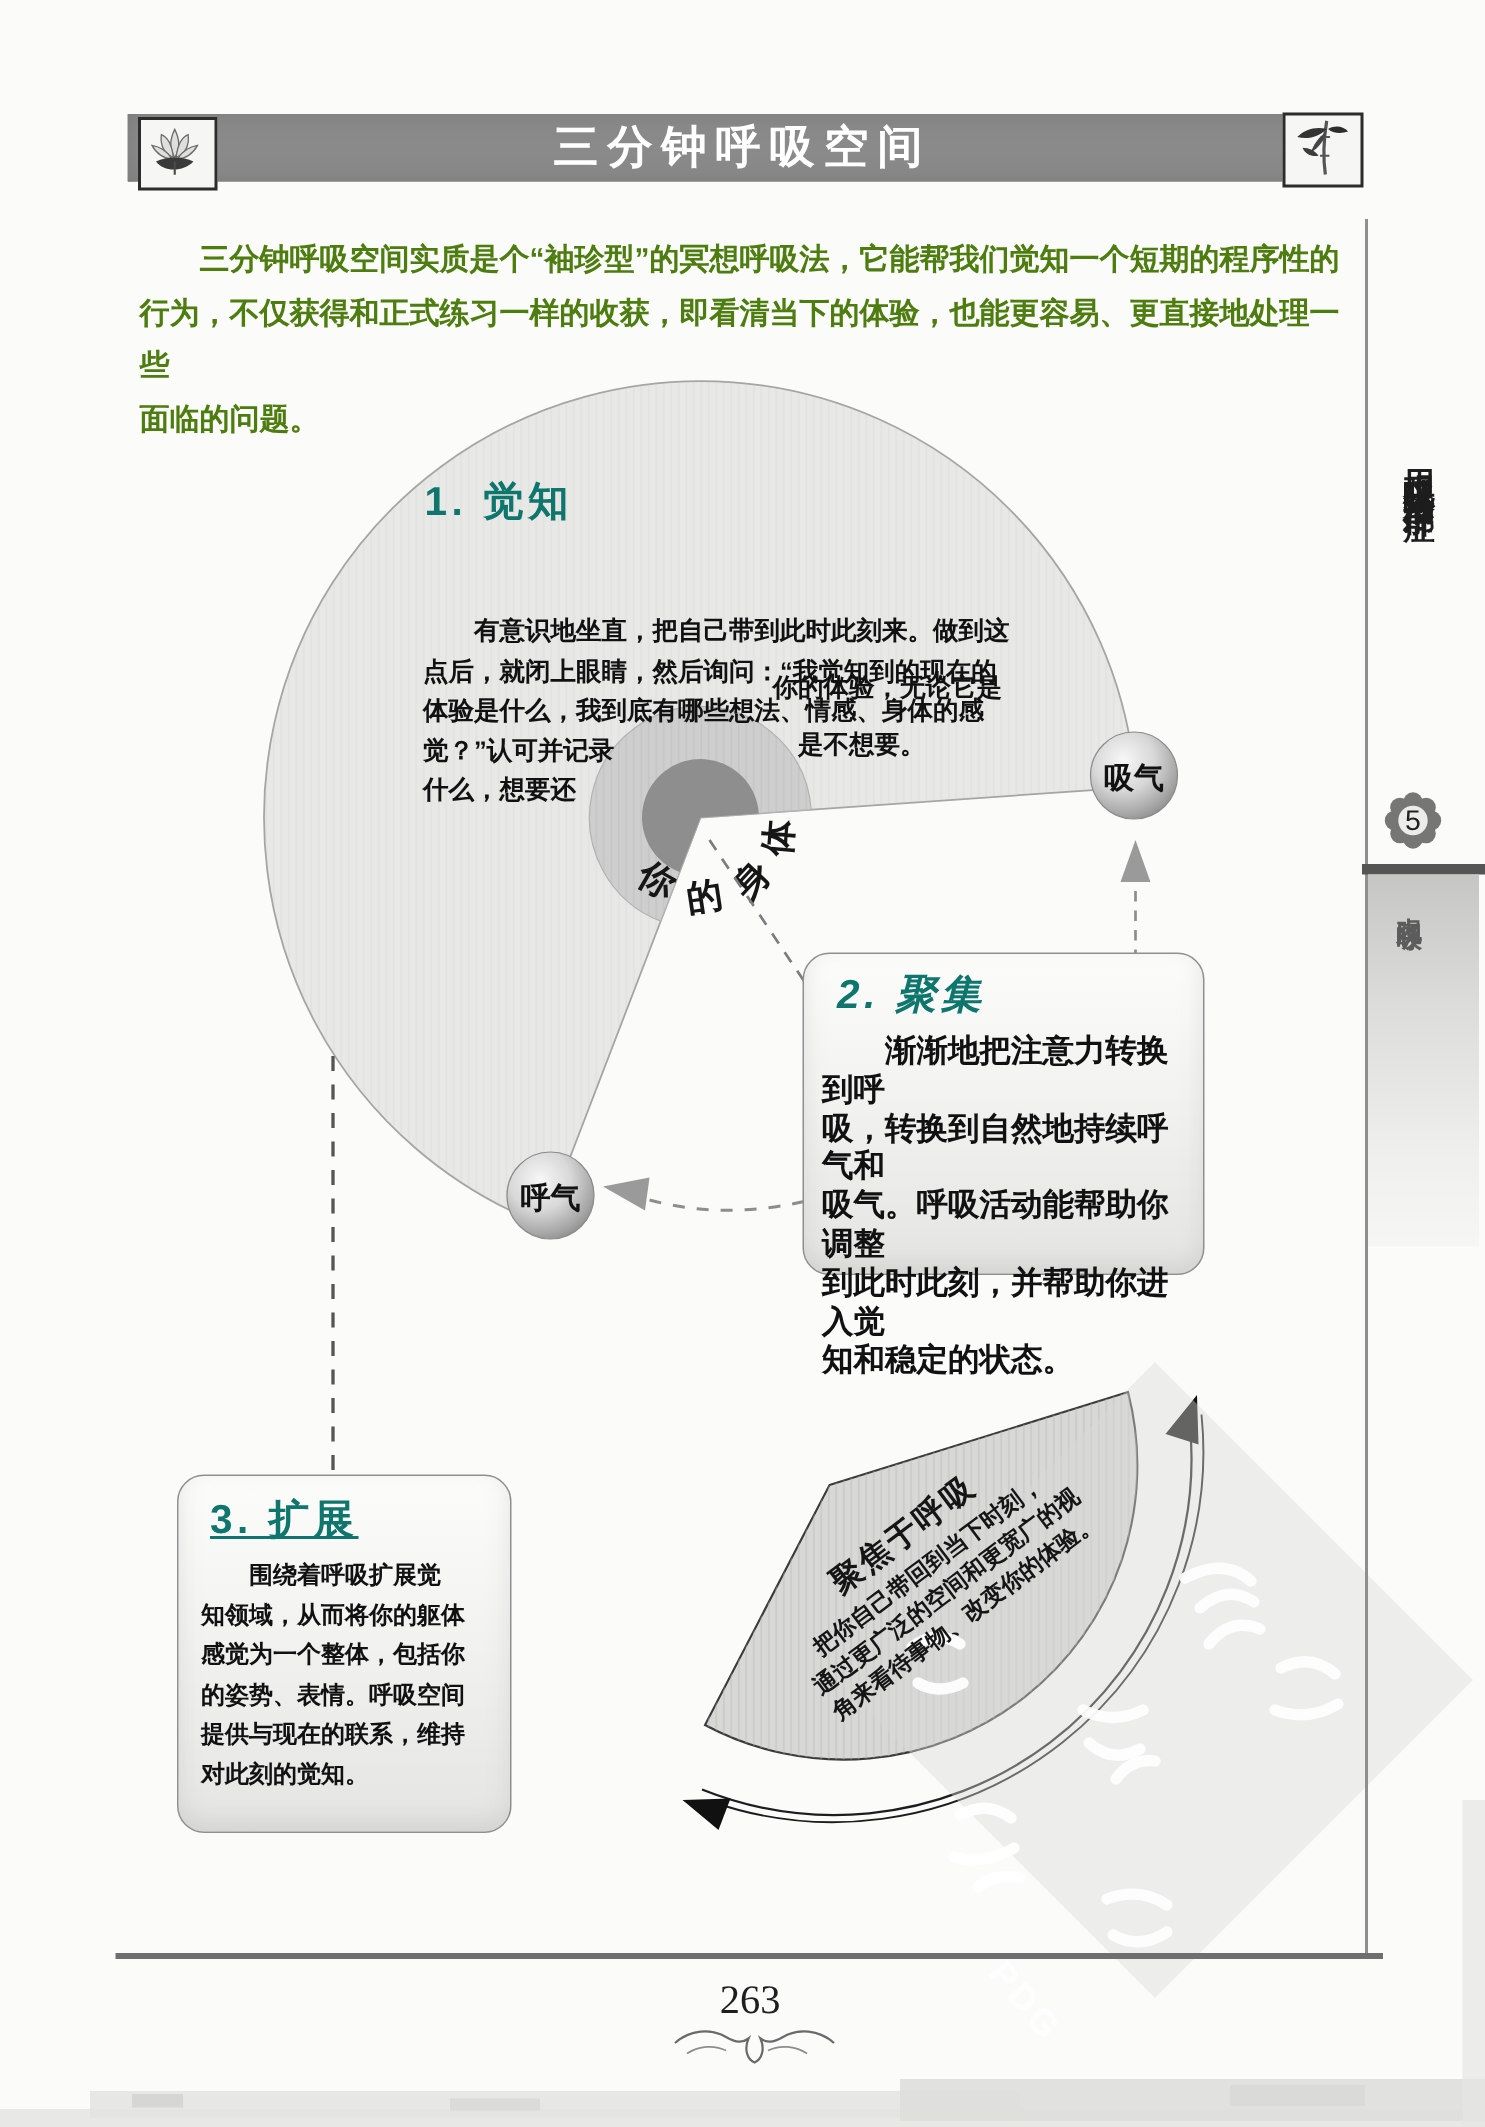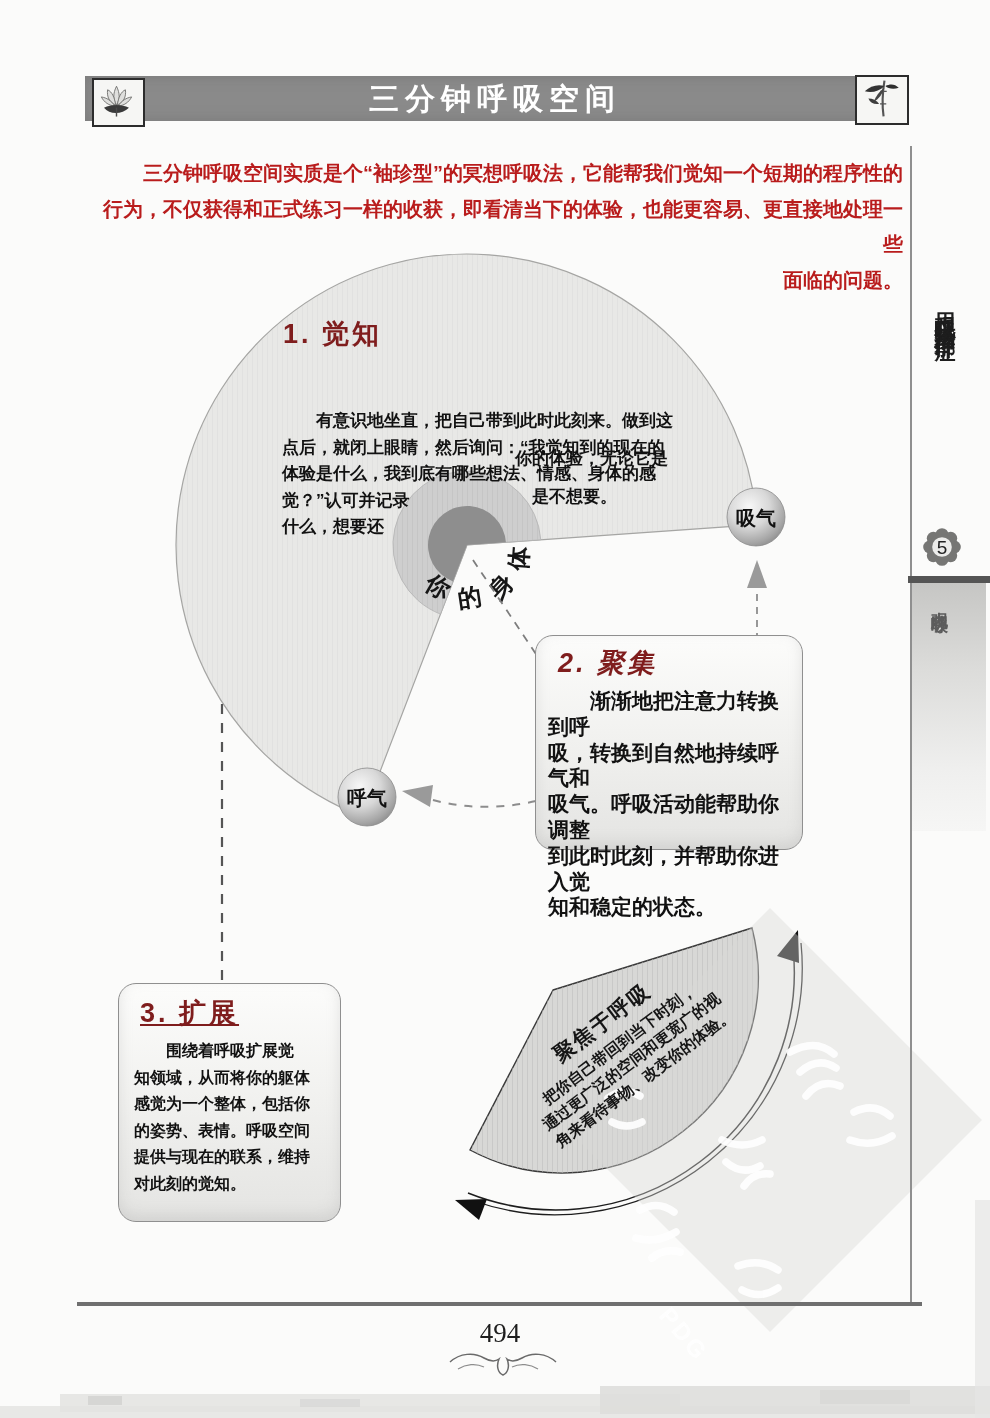--- a/index.html
+++ b/index.html
@@ -11,22 +11,22 @@
   .pre{white-space:pre-line;}
   
   .header-bar{left:85px;top:76px;width:820px;height:45px;background:#8a8a8a;
               box-shadow:inset 0 0 14px #7a7a7a;}
   .header-title{left:85px;top:76px;width:820px;height:45px;line-height:45px;text-align:center;
                 font-size:30px;font-weight:700;letter-spacing:6px;color:#fff;}
   .img-box{background:#f6f6f4;border:2px solid #2c2c2c;}
   .lotus-box{left:92px;top:78px;width:49px;height:45px;}
   .bamboo-box{left:855px;top:75px;width:50px;height:46px;}
   
-  .intro{left:93px;top:156px;width:810px;font-size:20px;line-height:35.5px;font-weight:600;color:#b91c1c;text-align:right;}
-  .step-h{font-weight:800;color:#7f1d1d;letter-spacing:3px;font-size:27px;}
+  .intro{left:93px;top:156px;width:810px;font-size:20px;line-height:35.5px;font-weight:600;color:#4d7c0f;}
+  .step-h{font-weight:800;color:#0f766e;letter-spacing:3px;font-size:27px;}
   .s1-h{left:283px;top:316px;}
   .s1-left{left:282px;top:360px;width:420px;font-size:17px;line-height:26.6px;font-weight:600;margin-top:48px;}
   .s1-right{left:515px;top:440px;width:200px;font-size:17px;line-height:38px;font-weight:600;}
   
   .card{border:1.4px solid #8f8f8f;border-radius:18px;
         background:linear-gradient(180deg,#fcfcfb 0%,#f2f2f0 45%,#e4e4e2 100%);
         box-shadow:inset 0 -6px 14px rgba(160,160,160,.25);}
   .card2{left:535px;top:635px;width:266px;height:213px;}
   .card3{left:118px;top:983px;width:221px;height:237px;}
   .s2-h{left:558px;top:645px;font-style:italic;}
@@ -225,15 +225,15 @@
     <div class="fl">角来看待事物、改变你的体验。</div>
   </div>
 
   <div class="abs z2 right-rule"></div>
   <div class="abs z2 side-title">用观呼吸法治疗抑郁症</div>
   <div class="abs z2 side-bar-dark"></div>
   <div class="abs z2 side-box"></div>
   <div class="abs z2 side-section">内观呼吸</div>
 
   <div class="abs z2 bottom-rule"></div>
-  <div class="abs z2 page-num">494</div>
+  <div class="abs z2 page-num">263</div>
 
 </div>
 
 </body></html>

